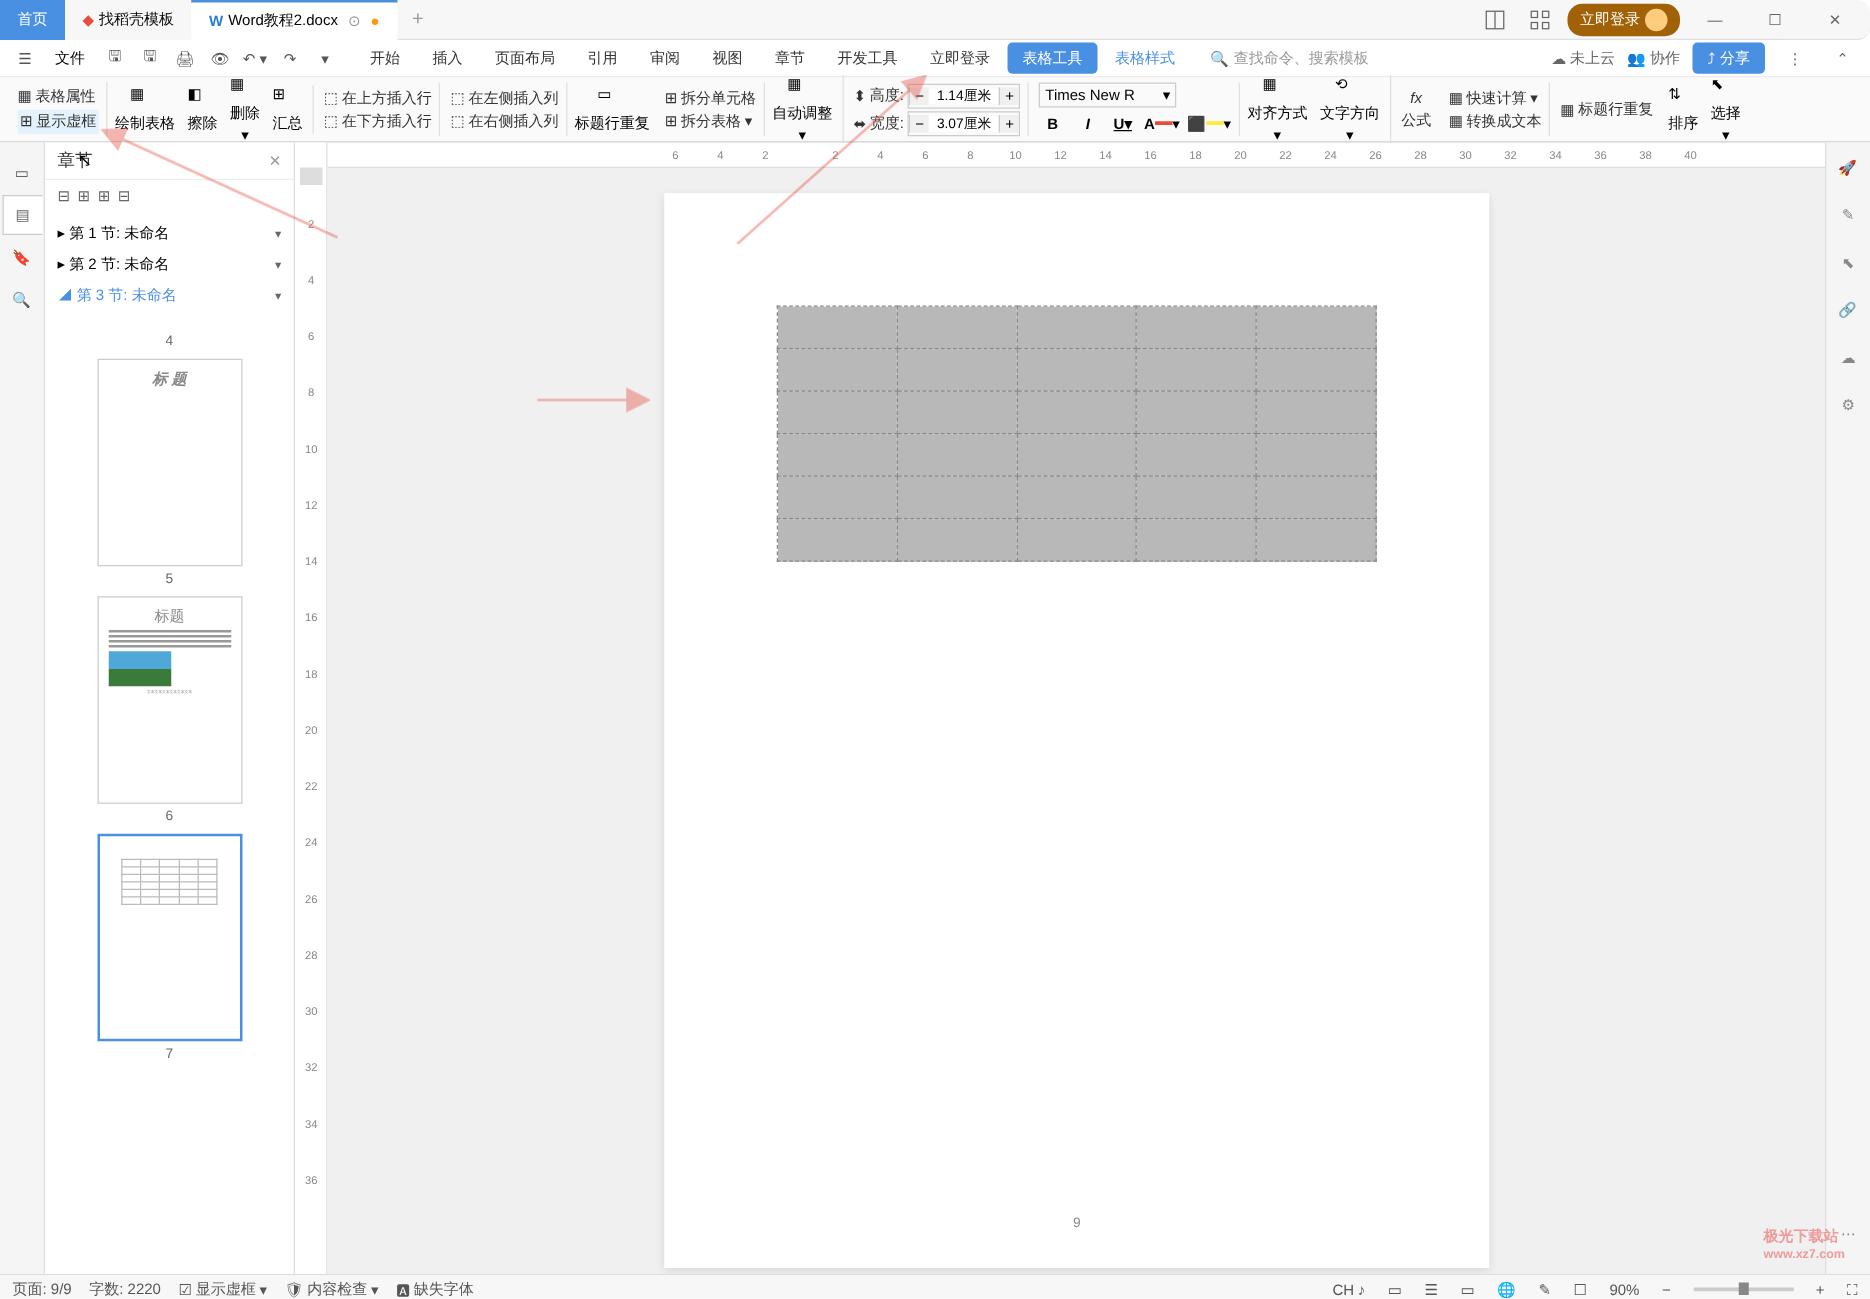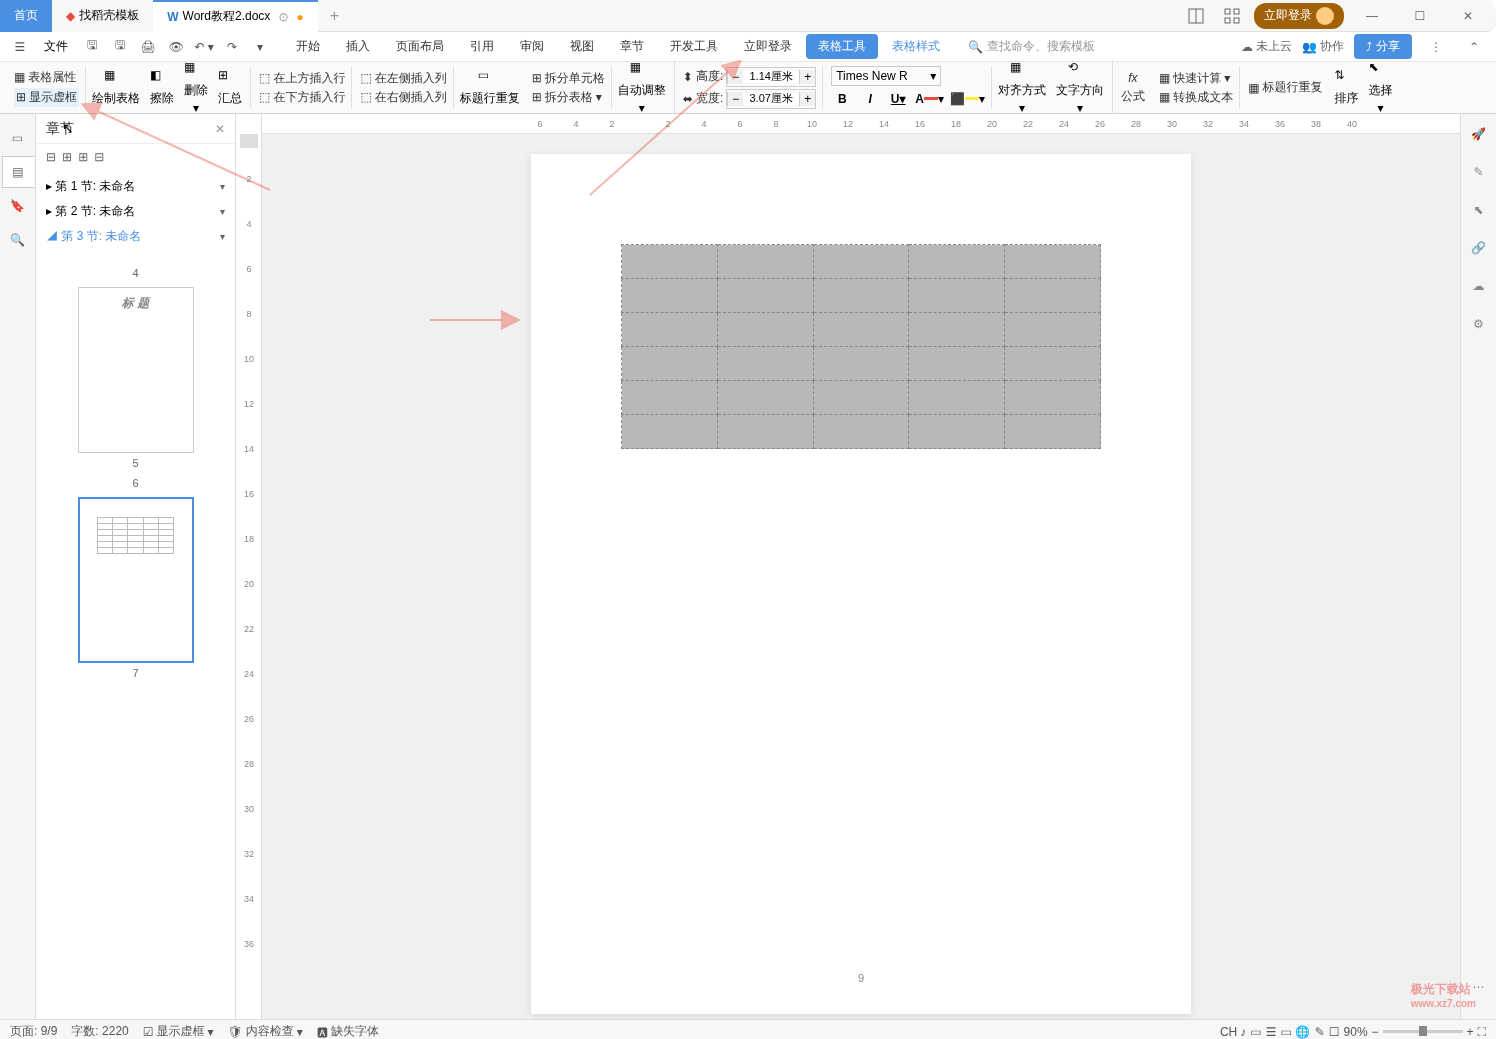--- a/index.html
+++ b/index.html
@@ -71,21 +71,21 @@
 .page{width:660px;min-height:860px;background:#fff;margin:20px auto;box-shadow:0 2px 8px rgba(0,0,0,0.1);position:relative;padding:90px 100px;}
 .selected-table{border-collapse:collapse;width:480px;margin-left:-10px;}
 .selected-table td{border:1px dashed #888;height:34px;background:#b8b8b8;}
 .page-num{position:absolute;bottom:30px;left:50%;transform:translateX(-50%);color:#888;font-size:11px;}
 
 .right-tabs{width:36px;background:#f5f5f5;border-left:1px solid #ddd;display:flex;flex-direction:column;align-items:center;padding-top:8px;gap:14px;}
 .right-tab{width:24px;height:24px;display:flex;align-items:center;justify-content:center;cursor:pointer;color:#888;}
 
 .statusbar{height:24px;background:#f7f7f7;border-top:1px solid #ddd;display:flex;align-items:center;padding:0 10px;gap:14px;color:#555;font-size:11px;}
 .status-item{display:flex;align-items:center;gap:3px;cursor:pointer;text-align:center;}
-.statusbar-right{margin-left:auto;display:flex;align-items:center;gap:4px;}
+.statusbar-right{margin-left:auto;display:flex;align-items:center;gap:18px;}
 .zoom-slider{width:80px;height:3px;background:#ccc;position:relative;}
 .zoom-thumb{position:absolute;width:8px;height:10px;background:#888;top:-4px;left:36px;}
 
 .red-arrow{position:absolute;pointer-events:none;z-index:1000;opacity:0.4;}
 .watermark{position:absolute;right:20px;bottom:30px;color:#ef4444;font-size:13px;font-weight:bold;opacity:0.5;}
 .cursor{position:absolute;left:62px;top:120px;font-size:14px;}
 
 svg{display:block;}
 .thumb-table{width:80%;margin:10px auto;border-collapse:collapse;}
 .thumb-table td{border:1px solid #bbb;height:6px;}
@@ -332,20 +332,29 @@
       <div class="thumb">
           <div class="thumb-num">4</div>
         </div>
       <div class="thumb">
         <div class="thumb-page">
             <div style="text-align:center;font-weight:bold;font-style:italic;">标 题</div>
           </div>
         <div class="thumb-num">5</div>
       </div>
       <div class="thumb">
+        <div class="thumb-page">
+            <div style="text-align:center;">标题</div>
+            <div class="thumb-lines"></div>
+            <div class="thumb-lines"></div>
+            <div class="thumb-lines"></div>
+            <div class="thumb-lines"></div>
+            <div class="thumb-img"></div>
+            <div style="font-size:3px;">文本文本文本文本文本文本</div>
+          </div>
         <div class="thumb-num">6</div>
       </div>
       <div class="thumb">
         <div class="thumb-page active">
             <table class="thumb-table">
               <tbody>
                 <tr>
                   <td></td>
                   <td></td>
                   <td></td>

